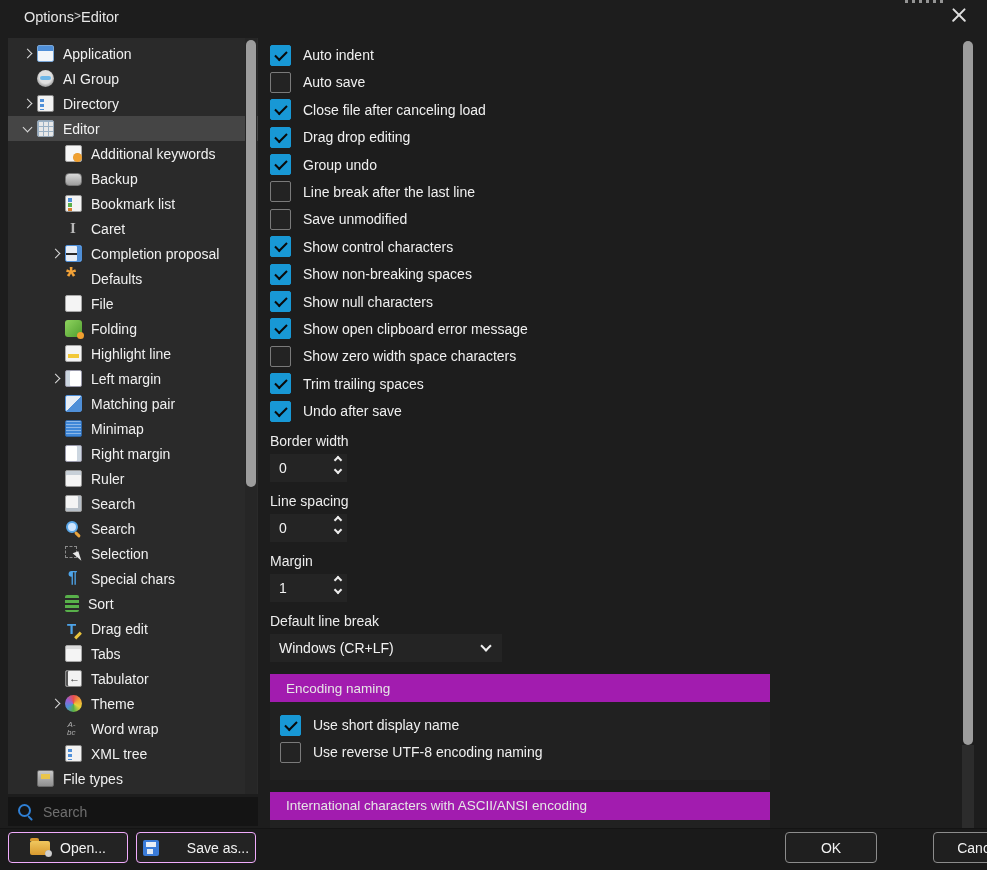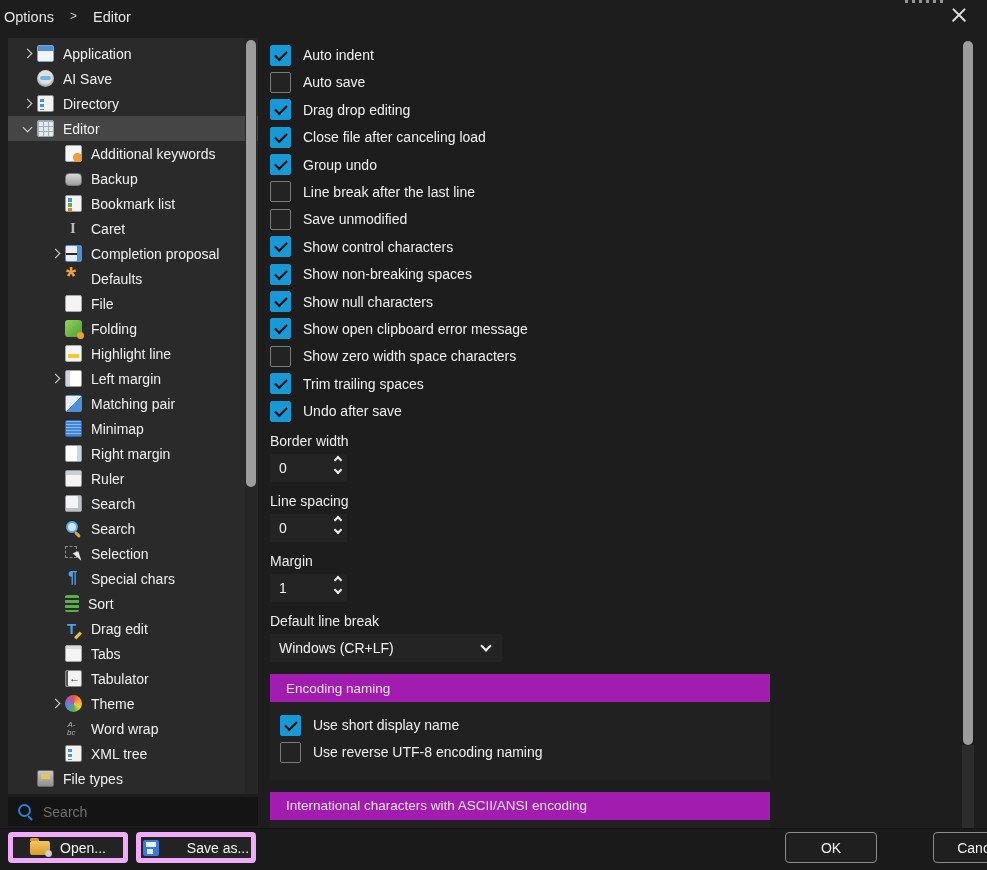--- a/index.html
+++ b/index.html
@@ -1,20 +1,20 @@
 <!DOCTYPE html>
 <html style="--accent: #1898d5; --tree_selection: #454545; --scrollbar: #9d9d9d;"><head>
 <meta charset="utf-8">
 <style>
   html,body{margin:0;padding:0;background:#101010;}
   *{box-sizing:border-box;font-family:"Liberation Sans",sans-serif;}
   #app{position:relative;width:987px;height:870px;background:#1d1d1d;overflow:hidden;color:#eee;}
 
   
-  .breadcrumb{position:absolute;left:4px;top:9px;font-size:14.5px;color:#e6e6e6;display:flex;gap:16px;align-items:flex-start;}
+  .breadcrumb{position:absolute;left:24px;top:9px;font-size:14.5px;color:#e6e6e6;display:flex;gap:0;align-items:flex-start;}
   .crumb-sep{color:#cfcfcf;font-size:12px;}
   .sliver{position:absolute;left:905px;top:0;width:42px;height:3px;
     background:repeating-linear-gradient(90deg,#a9a9a9 0 3px,transparent 3px 7px);opacity:.85;}
   .close-btn{position:absolute;left:944px;top:2px;width:30px;height:26px;cursor:pointer;}
   .close-btn::before,.close-btn::after{content:"";position:absolute;left:6px;top:12px;width:18px;height:2.4px;background:#dedede;border-radius:1px;}
   .close-btn::before{transform:rotate(45deg);}
   .close-btn::after{transform:rotate(-45deg);}
 
   
   .tree{position:absolute;left:8px;top:38px;width:250px;height:756px;background:#2a2a2a;padding-top:3px;overflow:hidden;text-align:right;}
@@ -83,21 +83,21 @@
 
   
   .searchbox{position:absolute;left:8px;top:797px;width:250px;height:29px;background:#141414;display:flex;align-items:center;padding-left:10px;gap:8px;}
   .mag-icon{width:15px;height:15px;position:relative;flex:none;}
   .mag-icon::before{content:"";position:absolute;left:0;top:0;width:9px;height:9px;border:2.4px solid #2f7fd4;border-radius:50%;}
   .mag-icon::after{content:"";position:absolute;right:0;bottom:0;width:6px;height:2.4px;background:#2f7fd4;border-radius:2px;transform:rotate(45deg);}
   .searchbox input{background:transparent;border:none;outline:none;color:#dcdcdc;font-size:14px;width:190px;}
   .searchbox input::placeholder{color:#6f6f6f;}
 
   .footer{position:absolute;left:0;top:828px;width:987px;height:42px;background:#1a1a1a;border-top:1px solid #141414;z-index:6;}
-  .fbtn{position:absolute;top:3px;height:31px;border-radius:4px;background:#232323;border:5px solid #f0abfc;
+  .fbtn{position:absolute;top:3px;height:31px;border-radius:4px;background:#232323;border:1px solid #f0abfc;
     display:flex;align-items:center;justify-content:center;gap:10px;font-size:14px;color:#f2f2f2;cursor:pointer;}
   .fbtn.light{background:#1f1f1f;border:1px solid #8c8c8c;}
   .folder-icon{width:20px;height:14px;position:relative;background:linear-gradient(#f0c75e,#d89a2f);border-radius:2px;flex:none;}
   .folder-icon::before{content:"";position:absolute;left:0;top:-3px;width:9px;height:3px;background:#d89a2f;border-radius:2px 2px 0 0;}
   .folder-icon::after{content:"";position:absolute;right:-2px;bottom:-2px;width:7px;height:7px;background:radial-gradient(circle,#cfcfcf 0 55%,#8a8a8a);border-radius:50%;}
   .floppy-icon{width:16px;height:16px;background:#3a7bd8;border-radius:2px;position:relative;flex:none;}
   .floppy-icon::before{content:"";position:absolute;left:3px;top:2px;right:3px;height:5px;background:#e8eef6;}
   .floppy-icon::after{content:"";position:absolute;left:4px;bottom:2px;width:6px;height:5px;background:#dfe8f2;}
 
   
@@ -144,21 +144,21 @@
 
   <div class="tree">
     <div class="trow d0">
         <span class="exp" data-exp="collapsed"></span>
         <span class="ticon" data-icon="app-window"></span>
         <span class="tlabel">Application</span>
       </div>
     <div class="trow d0">
         <span class="exp" data-exp="none"></span>
         <span class="ticon" data-icon="robot"></span>
-        <span class="tlabel">AI Save</span>
+        <span class="tlabel">AI Group</span>
       </div>
     <div class="trow d0">
         <span class="exp" data-exp="collapsed"></span>
         <span class="ticon" data-icon="directory-list"></span>
         <span class="tlabel">Directory</span>
       </div>
     <div class="trow d0" data-sel="true">
         <span class="exp" data-exp="expanded"></span>
         <span class="ticon" data-icon="editor-grid"></span>
         <span class="tlabel">Editor</span>
@@ -307,25 +307,25 @@
     <div class="crow">
         <span class="cb" data-checked="true"></span>
         <span class="clabel">Auto indent</span>
       </div>
     <div class="crow">
         <span class="cb" data-checked="false"></span>
         <span class="clabel">Auto save</span>
       </div>
     <div class="crow">
         <span class="cb" data-checked="true"></span>
+        <span class="clabel">Close file after canceling load</span>
+      </div>
+    <div class="crow">
+        <span class="cb" data-checked="true"></span>
         <span class="clabel">Drag drop editing</span>
-      </div>
-    <div class="crow">
-        <span class="cb" data-checked="true"></span>
-        <span class="clabel">Close file after canceling load</span>
       </div>
     <div class="crow">
         <span class="cb" data-checked="true"></span>
         <span class="clabel">Group undo</span>
       </div>
     <div class="crow">
         <span class="cb" data-checked="false"></span>
         <span class="clabel">Line break after the last line</span>
       </div>
     <div class="crow">

